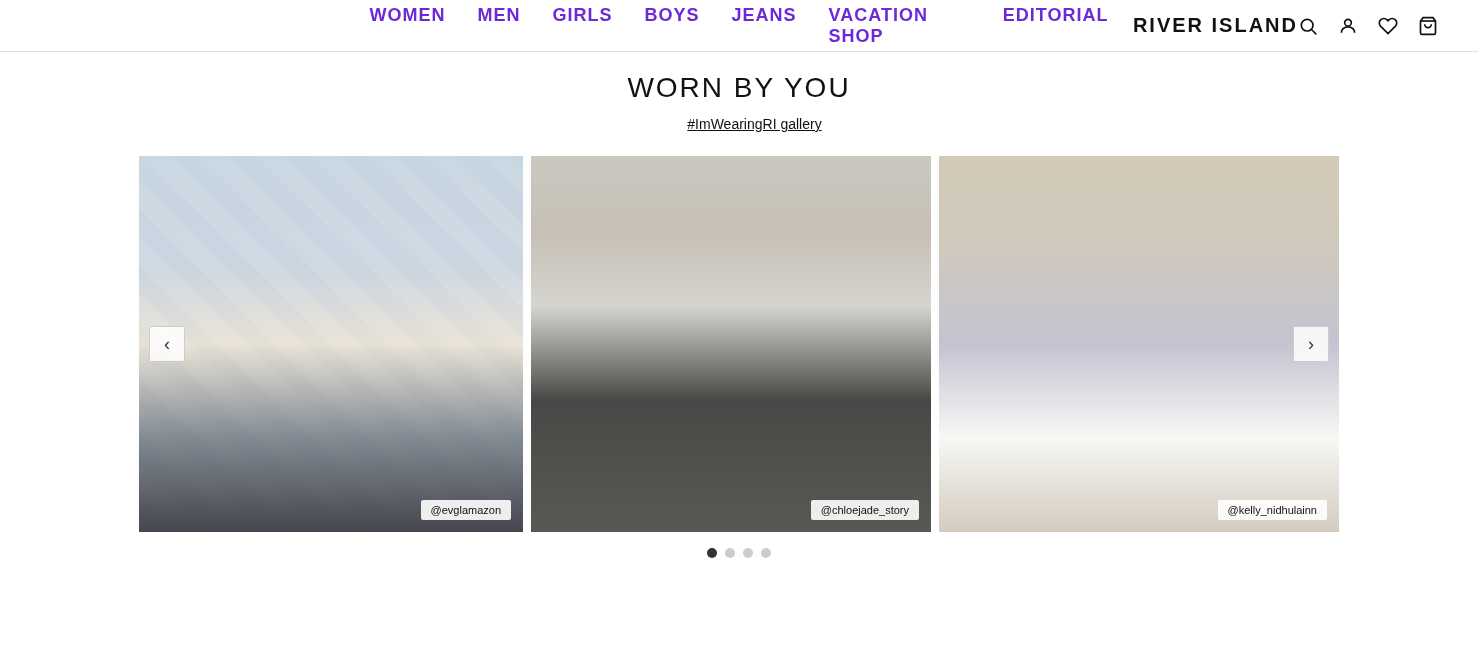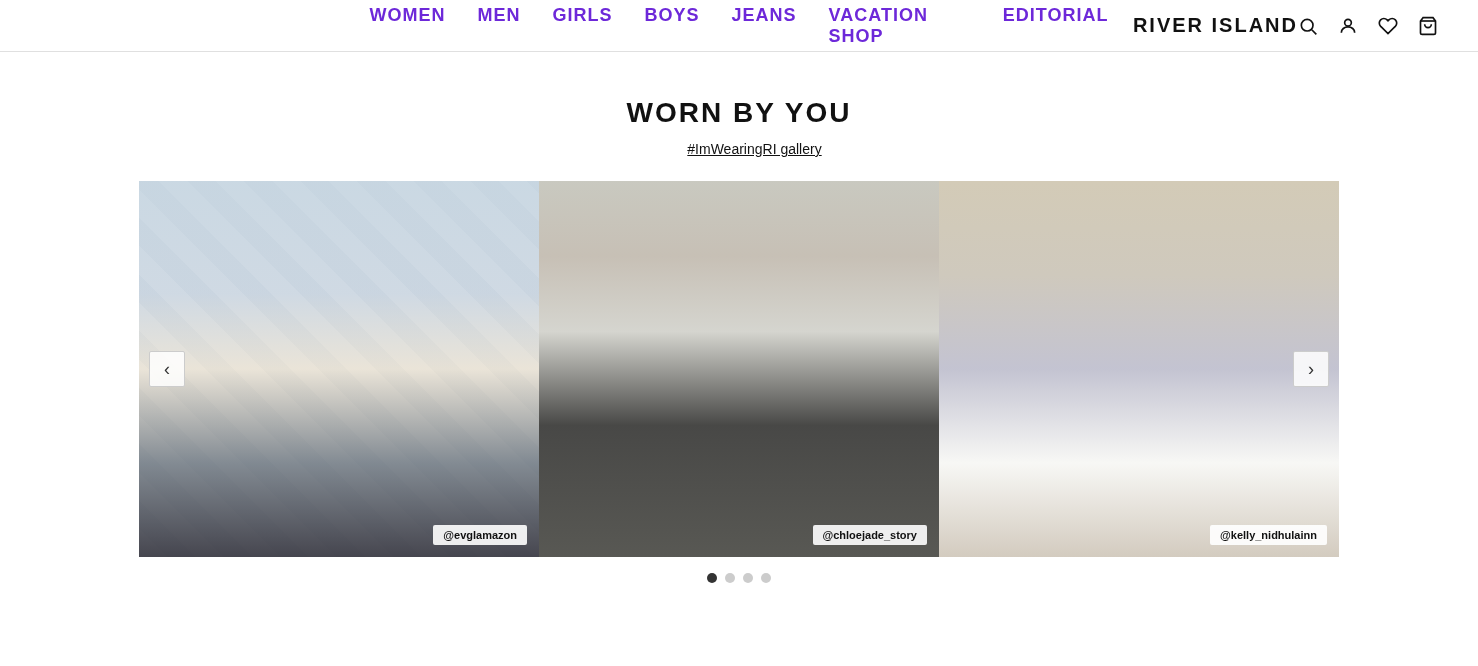--- a/index.html
+++ b/index.html
@@ -55,25 +55,24 @@
 
     
     main {
       display: flex;
       flex-direction: column;
       align-items: center;
       padding: 20px 0 30px;
     }
     .section-title {
       font-size: 28px;
-      font-weight: 700;
+      font-weight: 400;
       letter-spacing: 2px;
       text-transform: uppercase;
       margin-bottom: 12px;
-      margin-top: 25px;
     }
     .gallery-link {
       font-size: 14px;
       color: #111;
       text-decoration: underline;
       margin-bottom: 24px;
       cursor: pointer;
       margin-left: 31px;
     }
 
@@ -101,25 +100,24 @@
       font-size: 18px;
       color: #333;
       z-index: 10;
       border-radius: 2px;
     }
     .carousel-arrow.left { left: 10px; }
     .carousel-arrow.right { right: 10px; }
 
     .carousel-images {
       display: flex;
-      gap: 0;
+      gap: 8px;
       width: 100%;
       overflow: hidden;
-      justify-content: space-between;
-      font-weight: bold;
+      justify-content: flex-end;
     }
 
     .carousel-item {
       position: relative;
       flex: 0 0 calc(33.333%);
       max-width: 400px;
     }
 
     
     .photo-placeholder {

